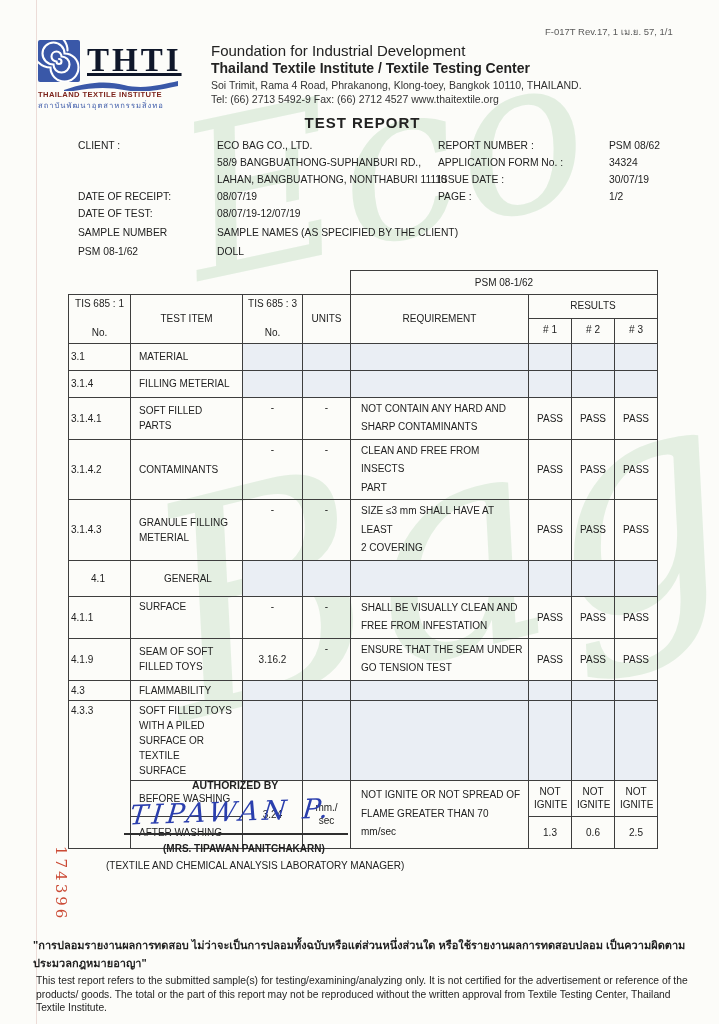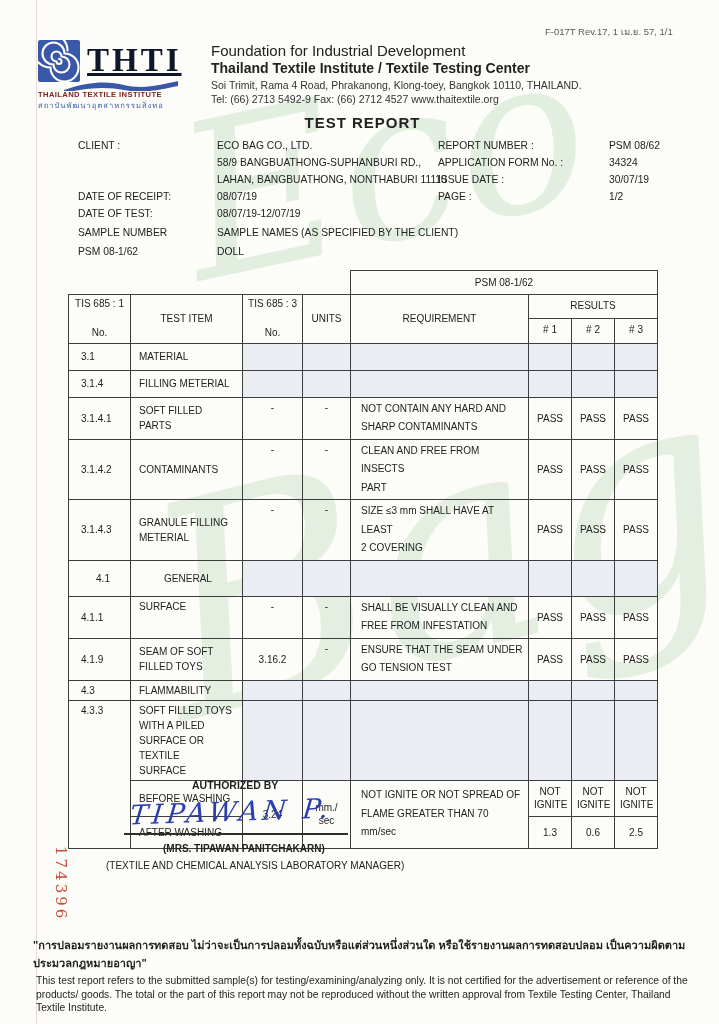--- a/index.html
+++ b/index.html
@@ -37,21 +37,21 @@
   .meta-block .lbl{display:inline-block;width:137px;flex:0 0 137px;}
   .info-row.gap{margin-top:2px;}
   
   .report-table{position:absolute;left:68px;top:270px;border-collapse:collapse;
       table-layout:fixed;width:589px;font-size:10px;color:#222;}
   .report-table td{border:1px solid #3e3e3e;padding:2px 5px;vertical-align:middle;
       white-space:pre-line;line-height:1.5;overflow:hidden;}
   .report-table td.nb{border:none;}
   .report-table td.c{text-align:center;}
   .report-table td.t{vertical-align:top;}
-  .report-table td.no{padding-left:12px;margin-left:28px;}
+  .report-table td.no{padding-left:2px;margin-left:28px;}
   .report-table td.item{padding-left:8px;}
   .report-table td.req{padding-left:10px;line-height:1.85;}
   .report-table td.hdr{text-align:center;line-height:1.45;}
   .report-table td.tight{line-height:1.3;text-align:center;}
   .report-table td.shade{background:#eaeef4;}
   
   .auth-label{left:192px;top:779px;font-size:10.5px;font-weight:bold;}
   .signature{left:130px;top:796px;font-family:"DejaVu Serif", serif;font-style:italic;
       font-size:27px;color:#2b3fae;letter-spacing:4px;transform:rotate(-2deg) skewX(-8deg);}
   .sig-line{left:124px;top:833px;width:224px;height:2px;background:#2e2e2e;}

